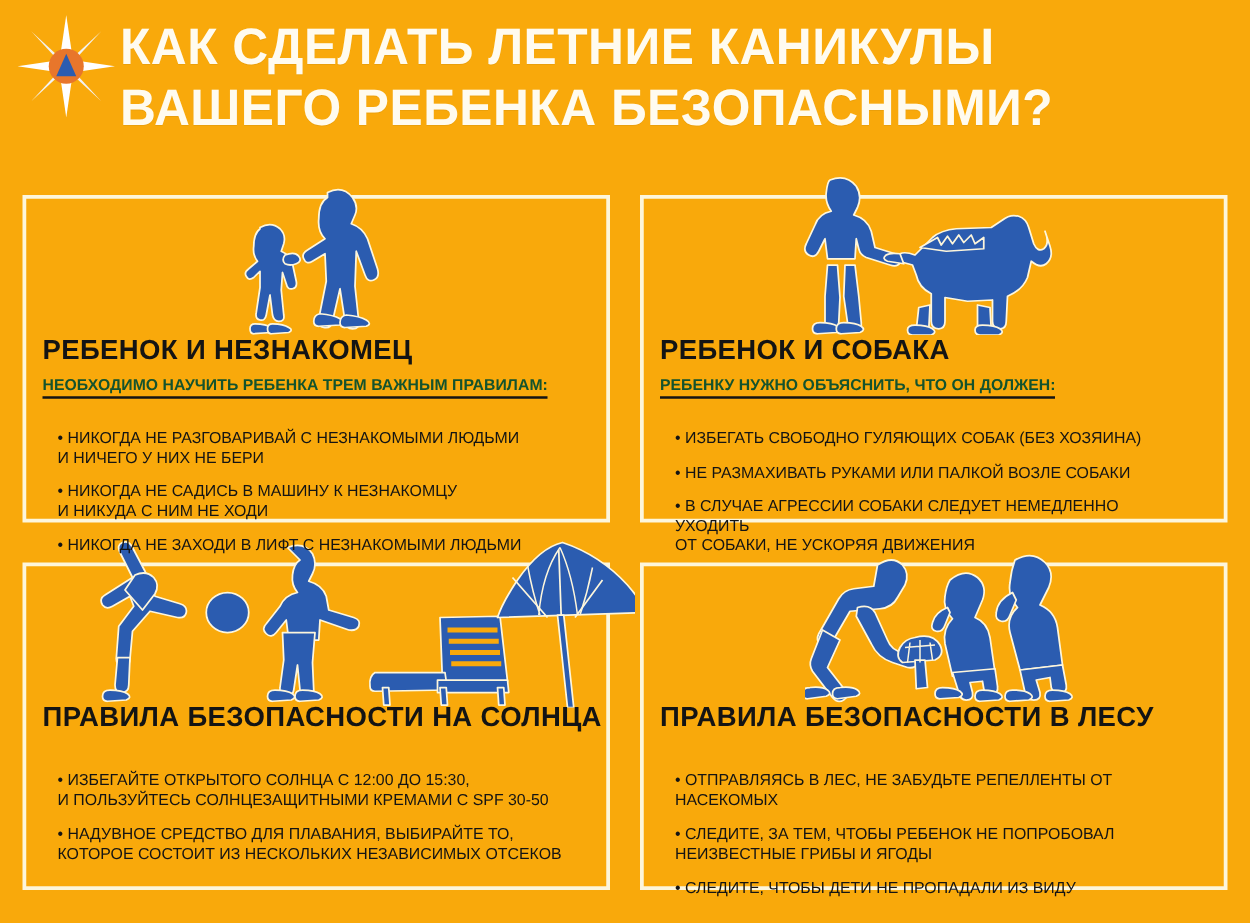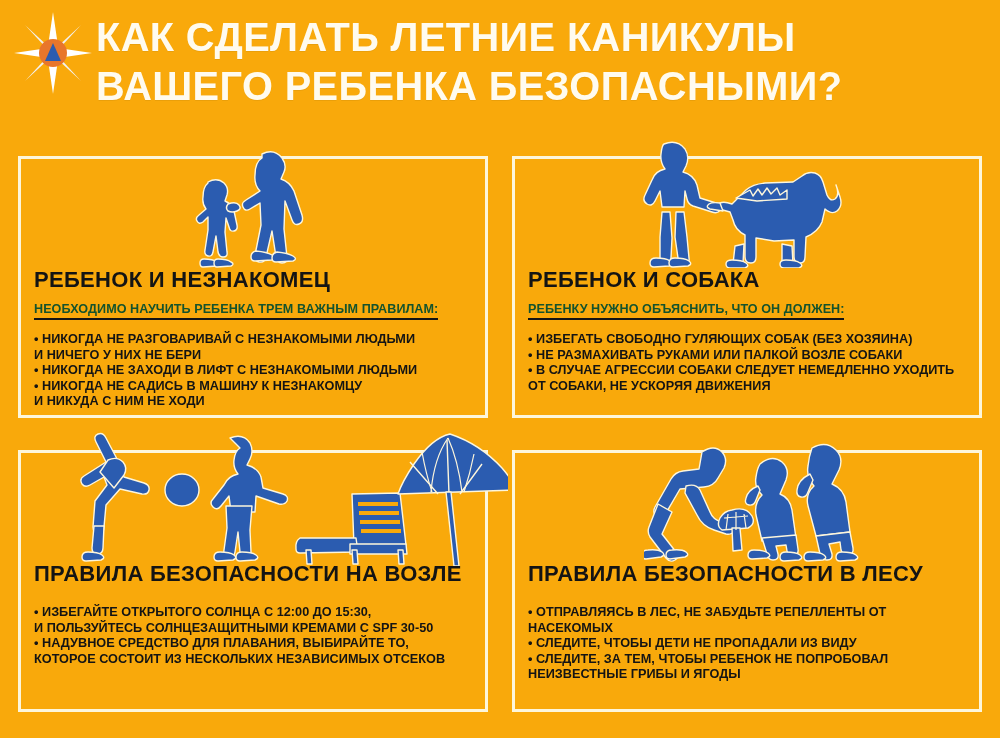--- a/index.html
+++ b/index.html
@@ -83,26 +83,26 @@
     margin:0 0 12px 0;
     display:inline-block;
     border-bottom:2px solid #141414;
     padding-bottom:1px;
     white-space:nowrap;
   }
   .spacer-nosub{height:12px;}
   .bullets{list-style:none;margin:0;padding:0;}
   .bullets li{
     color:#141414;
-    font-weight:bold;
+    font-weight:normal;
     font-size:12.7px;
     line-height:15.6px;
     letter-spacing:0.02px;
     white-space:pre-line;
-    margin:0;
+    margin:12px;
   }
   .bullets li .bt{display:inline;}
 </style>
 </head>
 <body>
 
 <div class="header">
 
   <svg class="logo" viewBox="0 0 78 82">
     <g>
@@ -230,50 +230,50 @@
     <path d="M80 80 l24 -2 M84 76 l-2 16 M92 74 l0 18 M100 76 l2 14"></path>
   </g>
 </svg>
 
 <div class="card-body b1">
   <div class="card-title">РЕБЕНОК И НЕЗНАКОМЕЦ</div>
   <div class="card-subtitle">НЕОБХОДИМО НАУЧИТЬ РЕБЕНКА ТРЕМ ВАЖНЫМ ПРАВИЛАМ:</div>
   <ul class="bullets">
     <li><span class="bt">• НИКОГДА НЕ РАЗГОВАРИВАЙ С НЕЗНАКОМЫМИ ЛЮДЬМИ
 И НИЧЕГО У НИХ НЕ БЕРИ</span></li>
-    <li><span class="bt">• НИКОГДА НЕ ЗАХОДИ В ЛИФТ С НЕЗНАКОМЫМИ ЛЮДЬМИ</span></li>
     <li><span class="bt">• НИКОГДА НЕ САДИСЬ В МАШИНУ К НЕЗНАКОМЦУ
 И НИКУДА С НИМ НЕ ХОДИ</span></li>
+    <li><span class="bt">• НИКОГДА НЕ ЗАХОДИ В ЛИФТ С НЕЗНАКОМЫМИ ЛЮДЬМИ</span></li>
   </ul>
 </div>
 
 <div class="card-body b2">
   <div class="card-title">РЕБЕНОК И СОБАКА</div>
   <div class="card-subtitle">РЕБЕНКУ НУЖНО ОБЪЯСНИТЬ, ЧТО ОН ДОЛЖЕН:</div>
   <ul class="bullets">
     <li><span class="bt">• ИЗБЕГАТЬ СВОБОДНО ГУЛЯЮЩИХ СОБАК (БЕЗ ХОЗЯИНА)</span></li>
     <li><span class="bt">• НЕ РАЗМАХИВАТЬ РУКАМИ ИЛИ ПАЛКОЙ ВОЗЛЕ СОБАКИ</span></li>
     <li><span class="bt">• В СЛУЧАЕ АГРЕССИИ СОБАКИ СЛЕДУЕТ НЕМЕДЛЕННО УХОДИТЬ
 ОТ СОБАКИ, НЕ УСКОРЯЯ ДВИЖЕНИЯ</span></li>
   </ul>
 </div>
 
 <div class="card-body b3">
-  <div class="card-title">ПРАВИЛА БЕЗОПАСНОСТИ НА ВОЗЛЕ</div>
+  <div class="card-title">ПРАВИЛА БЕЗОПАСНОСТИ НА СОЛНЦА</div>
   <div class="spacer-nosub"></div>
   <ul class="bullets">
     <li><span class="bt">• ИЗБЕГАЙТЕ ОТКРЫТОГО СОЛНЦА С 12:00 ДО 15:30,
 И ПОЛЬЗУЙТЕСЬ СОЛНЦЕЗАЩИТНЫМИ КРЕМАМИ С SPF 30-50</span></li>
     <li><span class="bt">• НАДУВНОЕ СРЕДСТВО ДЛЯ ПЛАВАНИЯ, ВЫБИРАЙТЕ ТО,
 КОТОРОЕ СОСТОИТ ИЗ НЕСКОЛЬКИХ НЕЗАВИСИМЫХ ОТСЕКОВ</span></li>
   </ul>
 </div>
 
 <div class="card-body b4">
   <div class="card-title">ПРАВИЛА БЕЗОПАСНОСТИ В ЛЕСУ</div>
   <div class="spacer-nosub"></div>
   <ul class="bullets">
     <li><span class="bt">• ОТПРАВЛЯЯСЬ В ЛЕС, НЕ ЗАБУДЬТЕ РЕПЕЛЛЕНТЫ ОТ НАСЕКОМЫХ</span></li>
-    <li><span class="bt">• СЛЕДИТЕ, ЧТОБЫ ДЕТИ НЕ ПРОПАДАЛИ ИЗ ВИДУ</span></li>
     <li><span class="bt">• СЛЕДИТЕ, ЗА ТЕМ, ЧТОБЫ РЕБЕНОК НЕ ПОПРОБОВАЛ
 НЕИЗВЕСТНЫЕ ГРИБЫ И ЯГОДЫ</span></li>
+    <li><span class="bt">• СЛЕДИТЕ, ЧТОБЫ ДЕТИ НЕ ПРОПАДАЛИ ИЗ ВИДУ</span></li>
   </ul>
 </div>
 
 </body></html>

